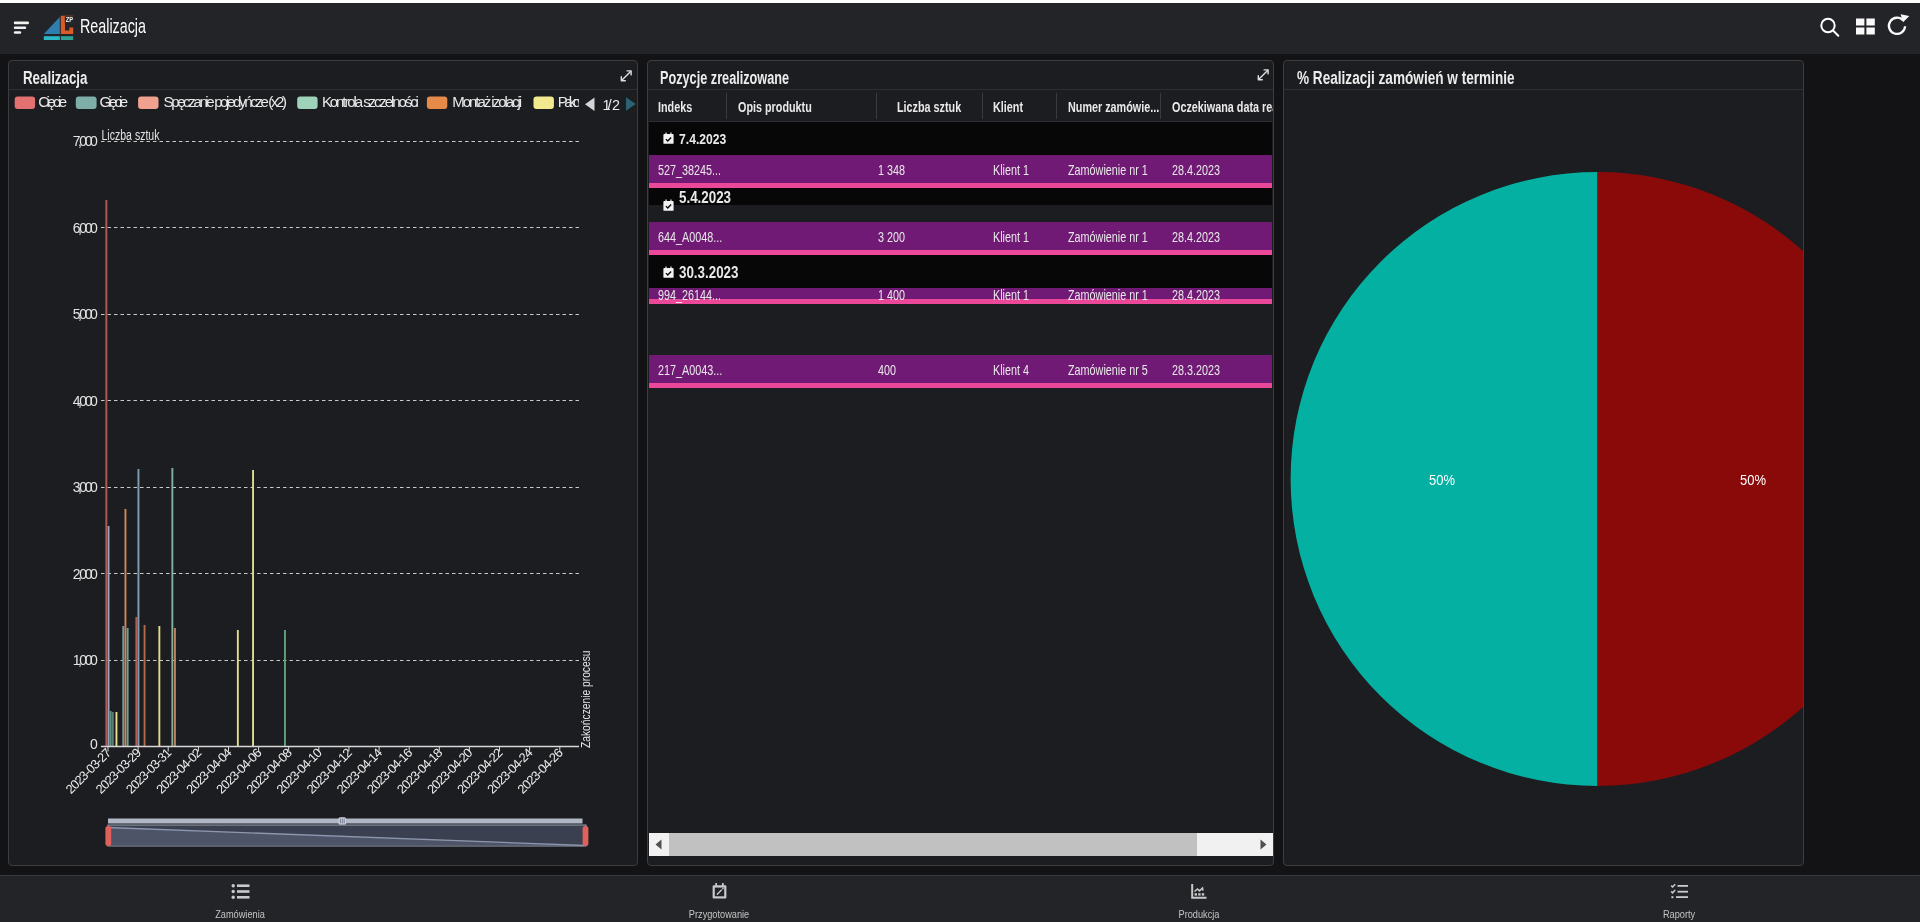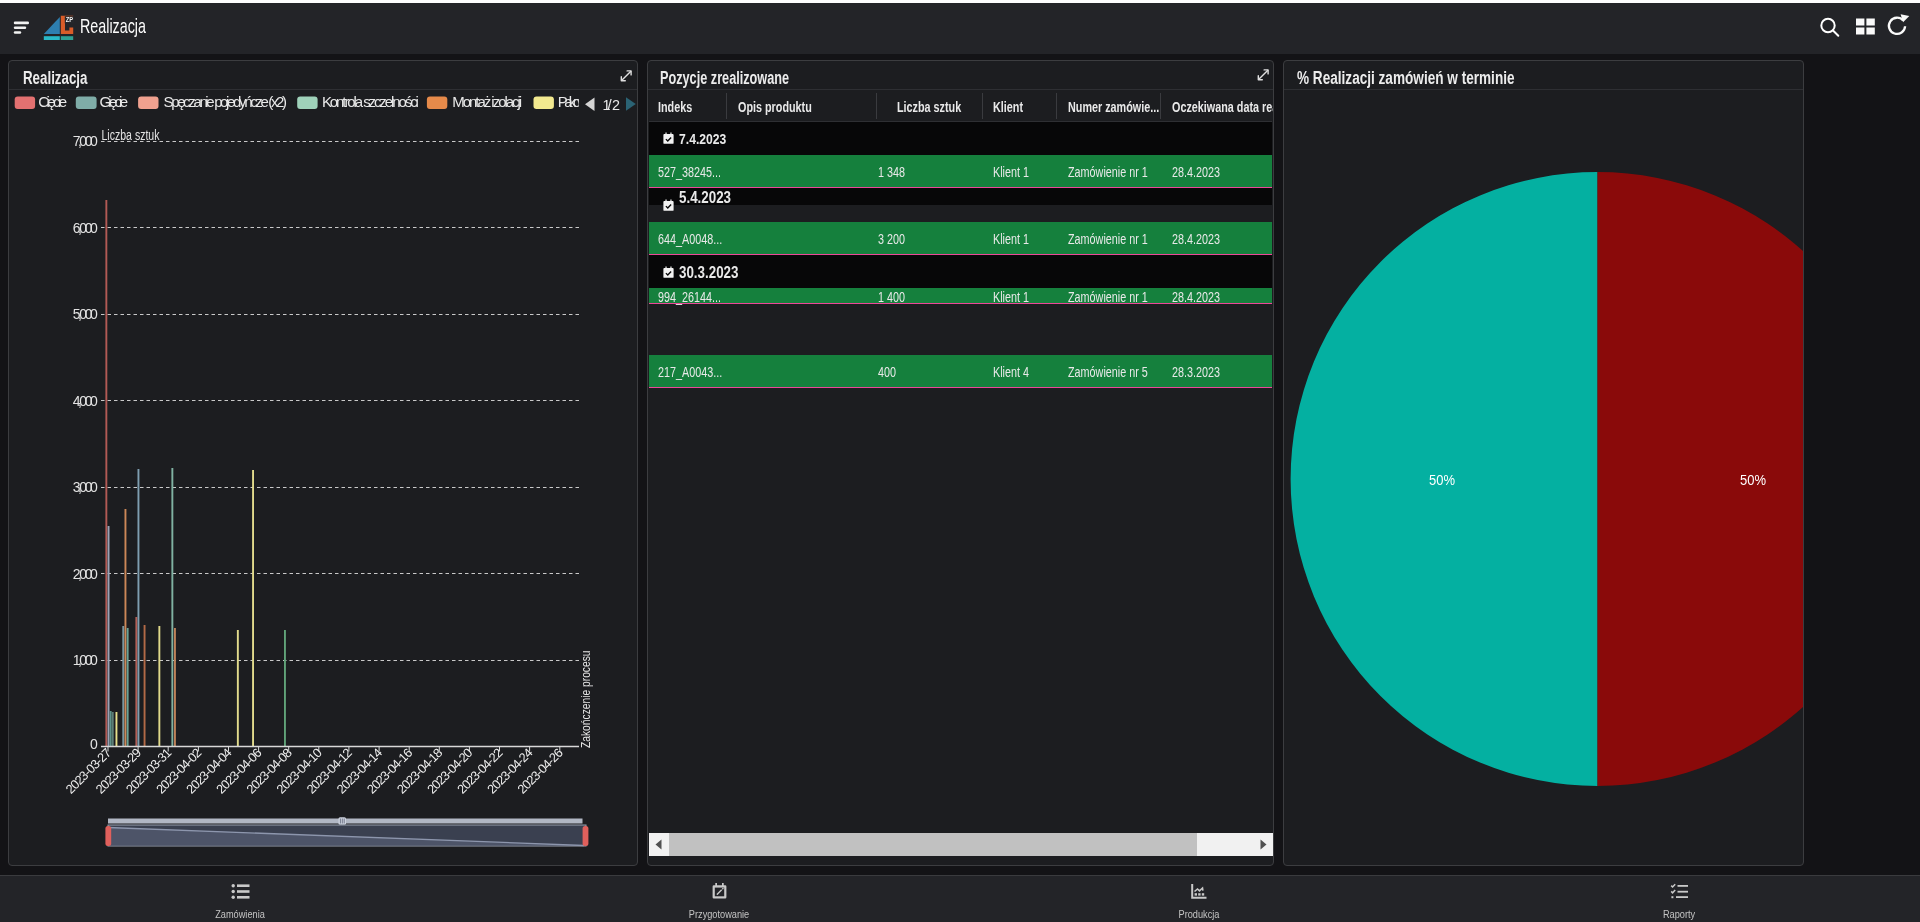--- a/index.html
+++ b/index.html
@@ -13,21 +13,21 @@
   .panel { background:#1c1d20; border:1px solid #3c3d40; border-radius:4px; overflow:hidden; }
   .ptitle { position:absolute; left:14px; top:7px; font-size:18px; font-weight:bold; color:#ececec; white-space:nowrap; }
   .cx { display:inline-block; transform:scaleX(0.72); transform-origin:0 50%; white-space:nowrap; }
   .cx8 { display:inline-block; transform:scaleX(0.81); transform-origin:0 50%; white-space:nowrap; }
   .ptitlebar { position:absolute; left:0; top:0; right:0; height:29px; border-bottom:1px solid #2e2f33; }
   #navbar { left:0; top:875px; width:1920px; height:47px; background:#232428; border-top:1px solid #3a3b3e; }
   .navitem { position:absolute; top:7px; width:160px; text-align:center; color:#c9c9c9; }
   .navitem .lbl { font-size:11.5px; margin-top:4px; color:#c4c4c4; transform:scaleX(0.8); }
   .trow { position:absolute; left:1px; right:1px; color:#e9e9e9; }
   .grow { background:#070708; }
-  .drow { background:#15803d; border-bottom:1px solid #ec4899; }
+  .drow { background:#701a75; border-bottom:5px solid #ec4899; }
   .cell { position:absolute; top:50%; transform:translateY(-50%); font-size:15px; white-space:nowrap; }
 </style>
 </head>
 <body>
 <div id="root">
   <div class="abs" id="topstrip"></div>
   <div class="abs" id="topbar"></div>
   <div class="abs" id="pagebg"></div>
 
   <svg class="abs" style="left:0;top:3px" width="1920" height="51" viewBox="0 0 1920 51">

